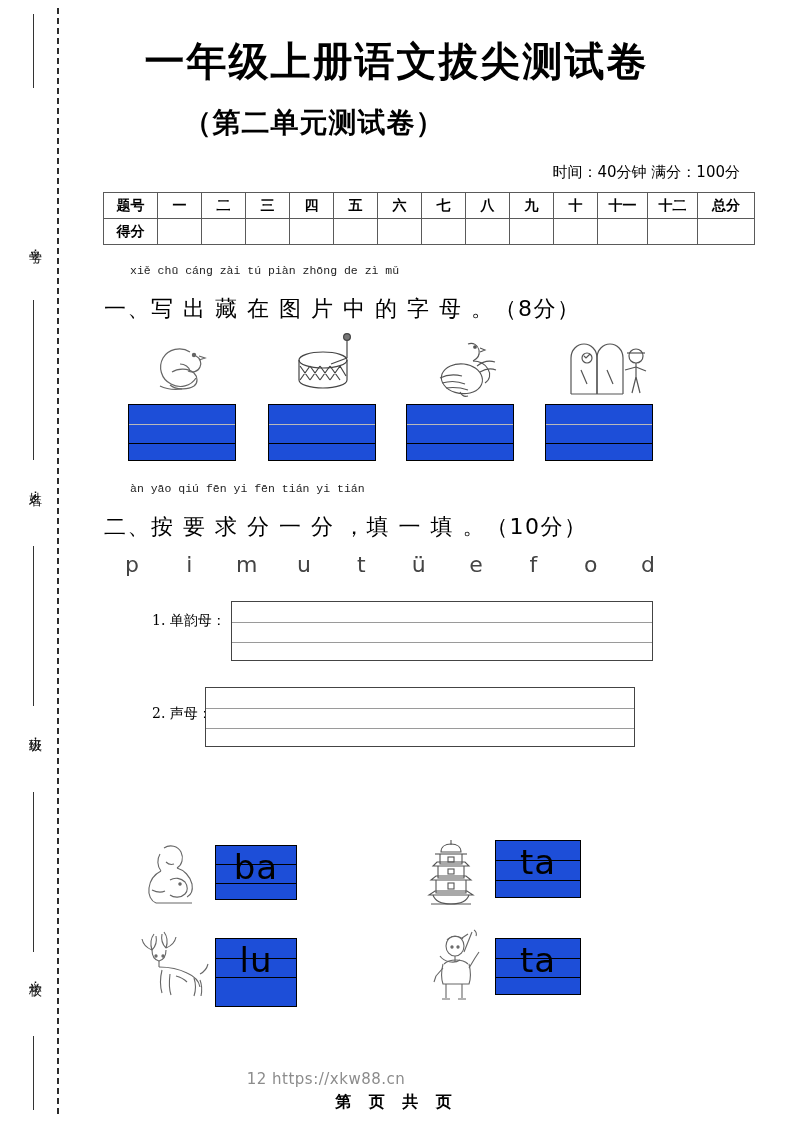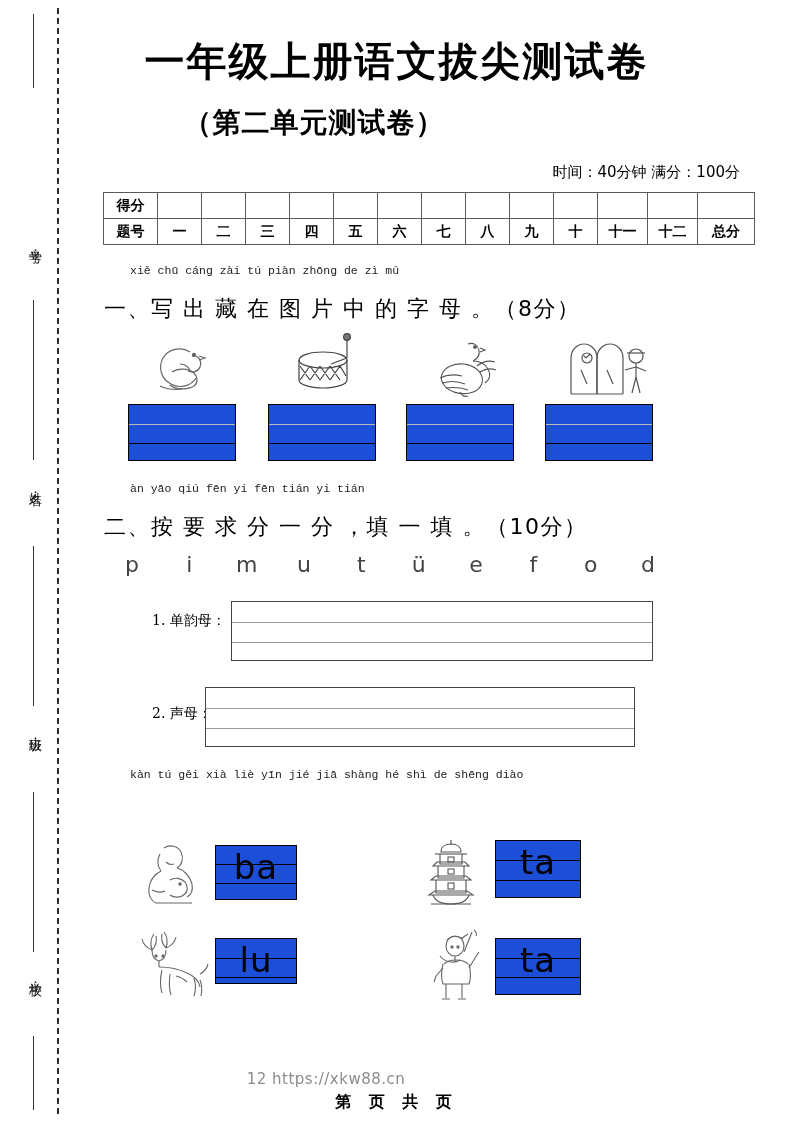--- a/index.html
+++ b/index.html
@@ -254,52 +254,52 @@
         <col class="c-num">
         <col class="c-num">
         <col class="c-num">
         <col class="c-num">
       <col class="c-num">
         <col class="c-wide">
         <col class="c-wide">
         <col class="c-total">
     </colgroup>
     <tbody>
-      <tr>
-        <td class="hdr">得分</td>
-        <td></td>
-        <td></td>
-        <td></td>
-        <td></td>
-        <td></td>
-        <td></td>
-        <td></td>
-        <td></td>
-        <td></td>
-        <td></td>
-        <td></td>
-        <td></td>
-        <td></td>
-      </tr>
       <tr>
         <td class="hdr">题号</td>
         <td class="hdr">一</td>
         <td class="hdr">二</td>
         <td class="hdr">三</td>
         <td class="hdr">四</td>
         <td class="hdr">五</td>
         <td class="hdr">六</td>
         <td class="hdr">七</td>
         <td class="hdr">八</td>
         <td class="hdr">九</td>
         <td class="hdr">十</td>
         <td class="hdr">十一</td>
         <td class="hdr">十二</td>
         <td class="hdr">总分</td>
       </tr>
+      <tr>
+        <td class="hdr">得分</td>
+        <td></td>
+        <td></td>
+        <td></td>
+        <td></td>
+        <td></td>
+        <td></td>
+        <td></td>
+        <td></td>
+        <td></td>
+        <td></td>
+        <td></td>
+        <td></td>
+        <td></td>
+      </tr>
     </tbody>
   </table>
 
   <div class="q-block" style="top:264px;">
     <div class="q-pinyin">xiě chū cáng zài tú piàn zhōng de  zì  mǔ</div>
     <div class="q-text">一、写 出 藏 在 图 片 中 的 字 母 。（8分）</div>
   </div>
 
   <svg class="pic" style="left:150px; top:342px;" width="66" height="56" viewBox="0 0 66 56">
     <g fill="none" stroke="#666" stroke-width="1.2">
@@ -394,21 +394,20 @@
     <div class="ln" style="top:40px;"></div>
   </div>
 
   <div class="blabel" style="left:152px; top:705px;">2. 声母：</div>
   <div class="longbox" style="left:205px; top:687px; width:430px; height:60px;">
     <div class="ln" style="top:20px;"></div>
     <div class="ln" style="top:40px;"></div>
   </div>
 
   <div class="q-block" style="top:768px;">
-    <div class="q-pinyin">kàn tú   gěi xià liè yīn jié jiā shàng hé shì de shēng diào</div>
   </div>
 
   <svg class="pic" style="left:140px; top:840px;" width="66" height="66" viewBox="0 0 66 66">
     <g fill="none" stroke="#666" stroke-width="1.1">
       <path d="M24 8c6-4 14-2 17 4 3 6 1 13-4 16"></path>
       <path d="M20 14c-3 5-3 12 1 17"></path>
       <path d="M21 31c-6 3-11 9-12 17-1 7 2 13 7 15"></path>
       <path d="M37 28c7 2 13 8 15 16 1 6-1 11-5 13"></path>
       <path d="M16 63h36"></path>
       <path d="M30 40c5-3 11-2 15 2 3 4 3 9 0 12-4 4-11 4-15 1"></path>
@@ -457,21 +456,21 @@
       <path d="M23 31v6"></path>
       <path d="M23 37c8 0 20 2 28 6 7 3 12 8 13 14"></path>
       <path d="M26 40c-2 8-2 16 0 23"></path>
       <path d="M34 44c-1 8-1 15 1 21"></path>
       <path d="M58 48c2 6 2 12 0 18"></path>
       <path d="M64 50c2 5 2 11 1 16"></path>
       <path d="M64 44c4-2 7-6 8-10"></path>
       <path d="M40 46c4 1 8 3 11 6"></path>
     </g>
   </svg>
-  <div class="tian" style="left:215px; top:938px; width:82px; height:46px;">
+  <div class="tian" style="left:215px; top:938px; width:82px; height:69px;">
     <div class="ln mid-dark" style="top:19px;"></div>
     <div class="ln mid-dark" style="top:38px;"></div>
     <div class="tian-letter" style="top:4px;">lu</div>
   </div>
 
   <svg class="pic" style="left:428px; top:928px;" width="60" height="74" viewBox="0 0 60 74">
     <g fill="none" stroke="#666" stroke-width="1.1">
       <path d="M44 4l-8 20"></path>
       <path d="M46 2c2 1 3 4 2 6"></path>
       <path d="M40 6l-6 4"></path>

